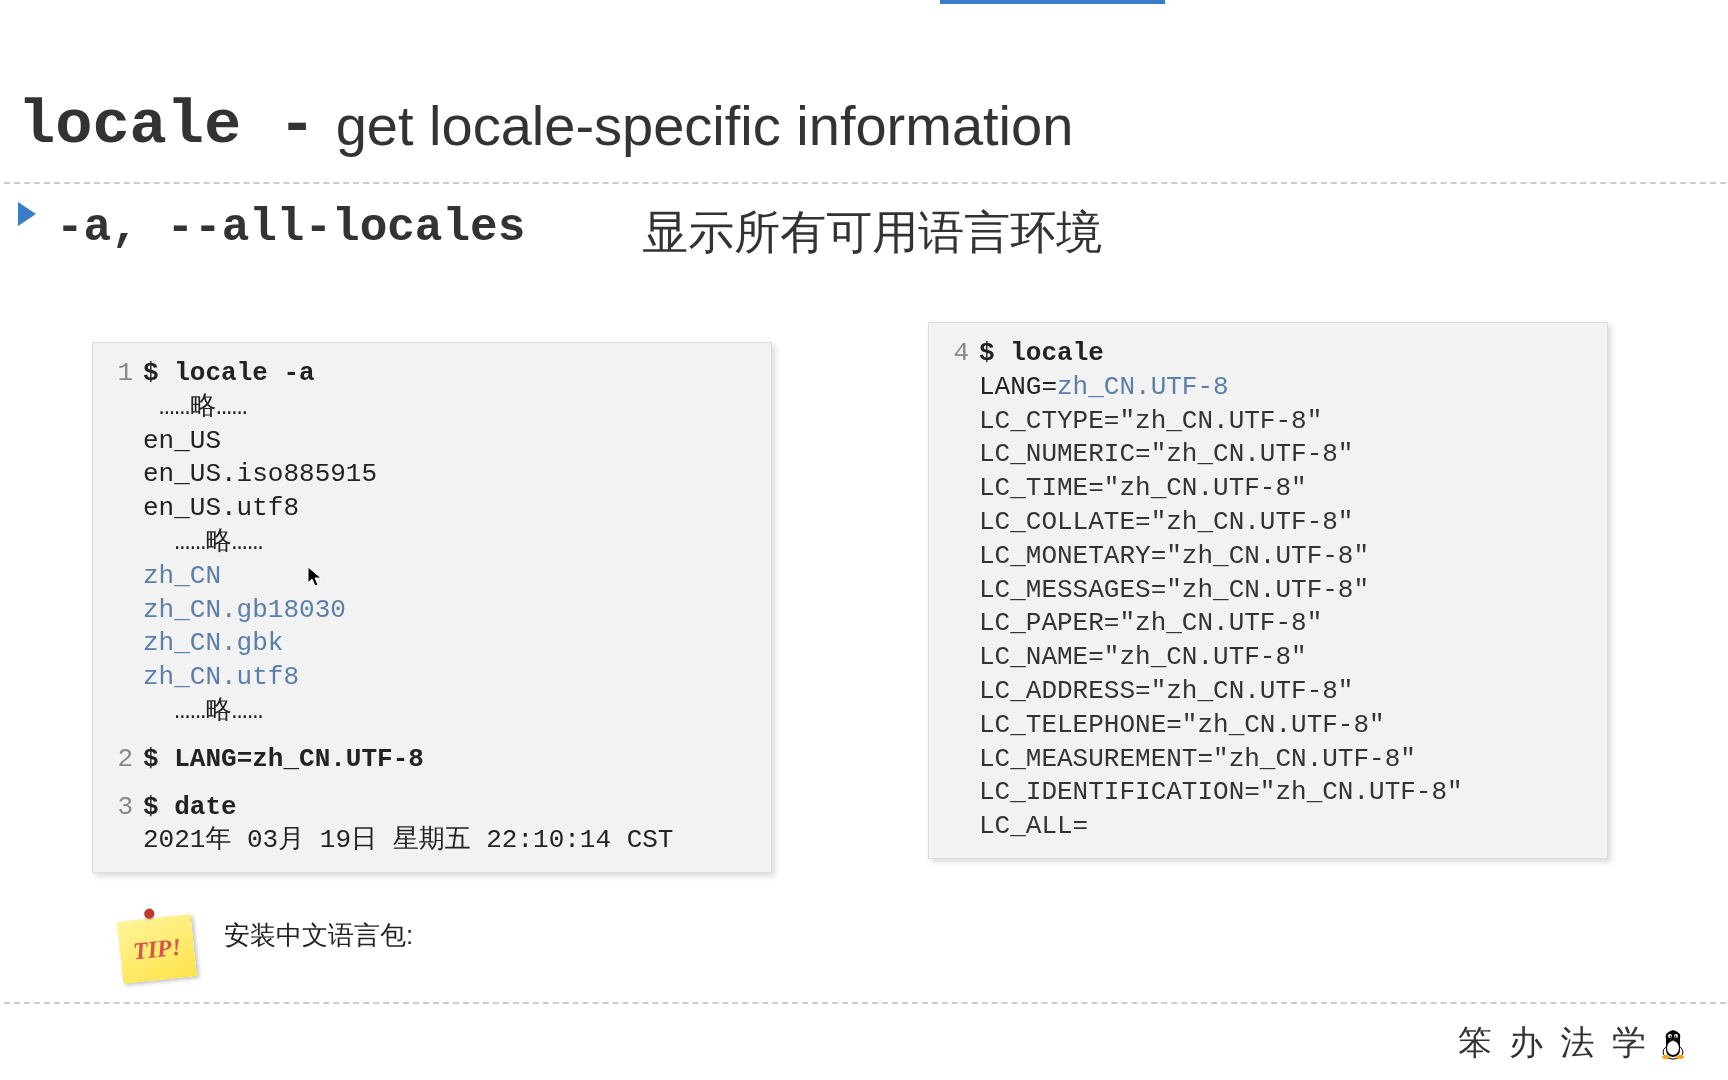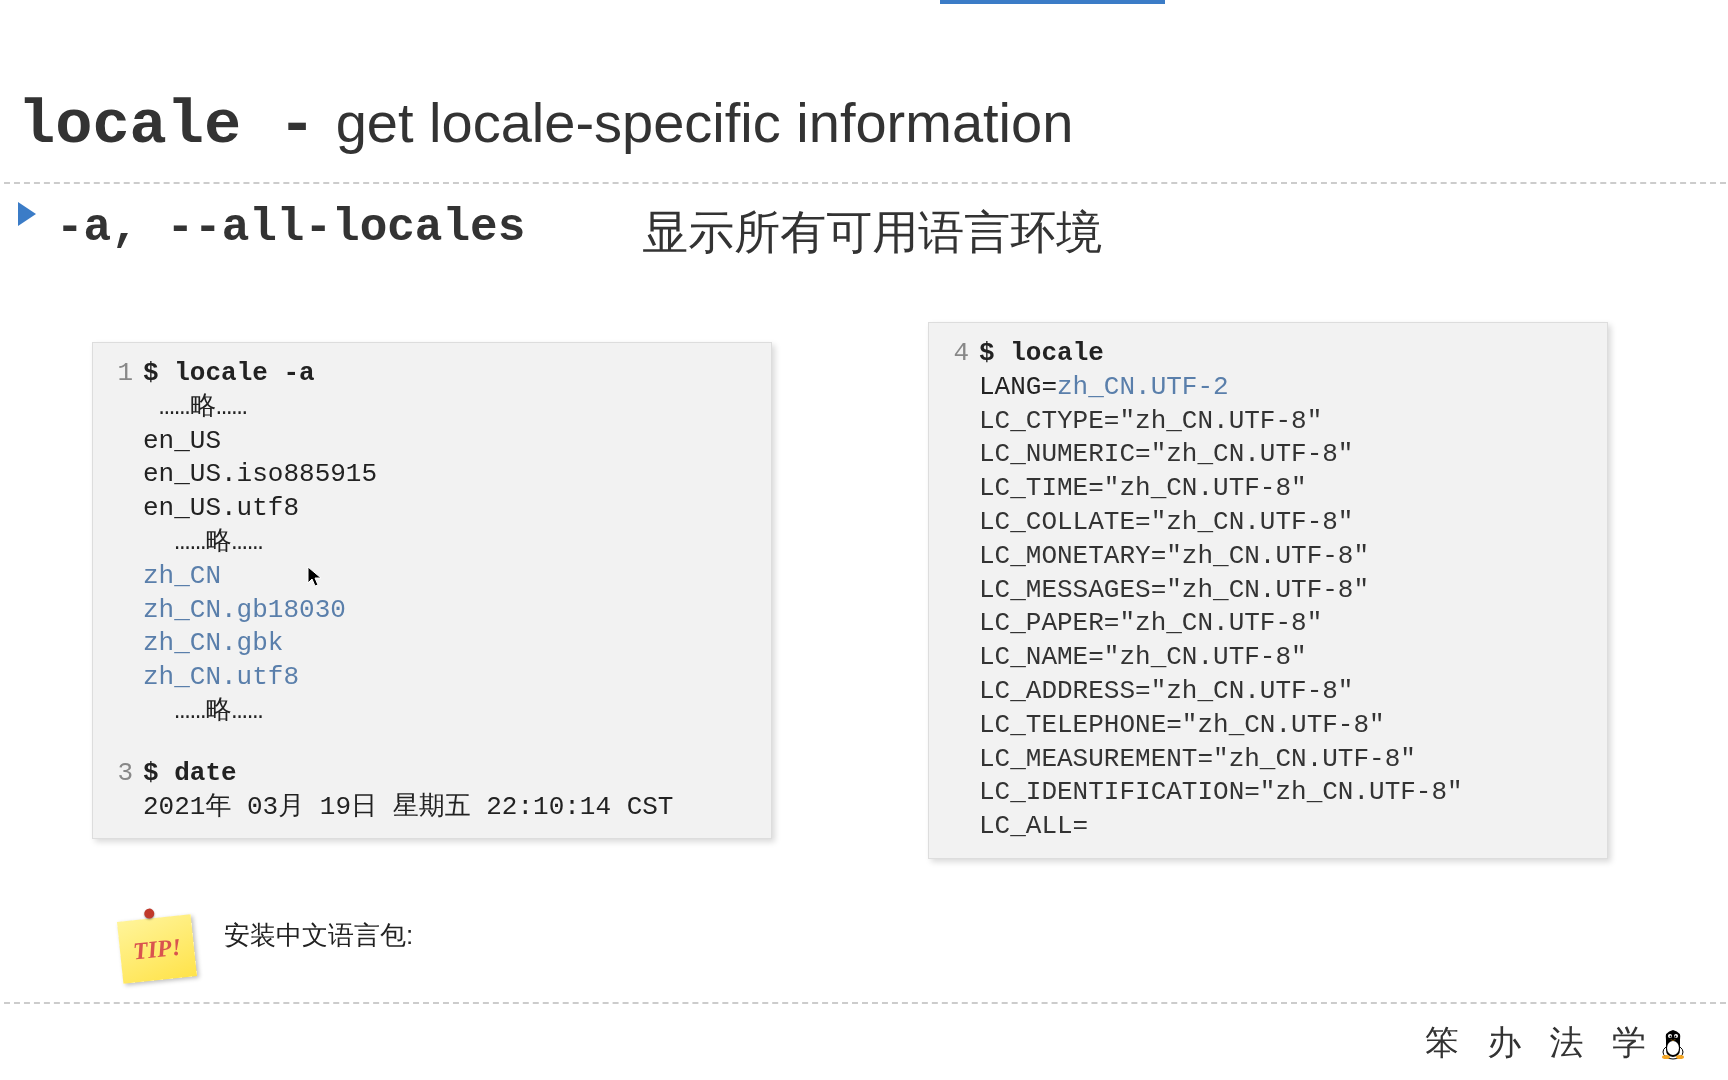--- a/index.html
+++ b/index.html
@@ -19,21 +19,21 @@
     left: 940px;
     width: 225px;
     height: 4px;
     background: #3b7cc7;
   }
   .title-row {
     position: absolute;
     top: 90px;
     left: 18px;
     display: flex;
-    align-items: flex-start;
+    align-items: center;
     gap: 20px;
   }
   .title-cmd {
     font-family: "Courier New", monospace;
     font-weight: bold;
     font-size: 62px;
     color: #333;
   }
   .title-desc {
     font-family: Liberation Sans, sans-serif;
@@ -144,21 +144,21 @@
 
   .footer-brand {
     position: absolute;
     bottom: 14px;
     right: 40px;
     display: flex;
     align-items: center;
     gap: 8px;
   }
   .brand-text {
-    font-family: Liberation Mono, monospace;
+    font-family: Liberation Sans, sans-serif;
     font-size: 34px;
     color: #333;
     letter-spacing: 4px;
   }
   .tux {
     width: 30px; height: 34px;
     position: relative;
   }
   .tux svg { width:100%; height:100%; }
   .cursor {
@@ -193,28 +193,29 @@
   <div class="code-line out-indent">en_US</div>
   <div class="code-line out-indent">en_US.iso885915</div>
   <div class="code-line out-indent">en_US.utf8</div>
   <div class="code-line ellipsis-line"> ……略……</div>
   <div class="code-line out-indent zh">zh_CN</div>
   <div class="code-line out-indent zh">zh_CN.gb18030</div>
   <div class="code-line out-indent zh">zh_CN.gbk</div>
   <div class="code-line out-indent zh">zh_CN.utf8</div>
   <div class="code-line ellipsis-line"> ……略……</div>
   <div class="code-line" style="height:14px"></div>
+  <div class="code-line"><span class="ln">2</span><span class="prompt">$ </span><span class="cmd">LANG=zh_CN.UTF-8</span></div>
   <div class="code-line" style="height:14px"></div>
   <div class="code-line"><span class="ln">3</span><span class="prompt">$ </span><span class="cmd">date</span></div>
   <div class="code-line out-indent">2021年 03月 19日 星期五 22:10:14 CST</div>
 </div>
 
 <div class="code-panel panel-right">
   <div class="code-line"><span class="ln">4</span><span class="prompt">$ </span><span class="cmd">locale</span></div>
-  <div class="code-line out-indent"><span>LANG=</span><span class="lang-val">zh_CN.UTF-2</span></div>
+  <div class="code-line out-indent"><span>LANG=</span><span class="lang-val">zh_CN.UTF-8</span></div>
   <div class="code-line out-indent lc-val">LC_CTYPE="zh_CN.UTF-8"</div>
   <div class="code-line out-indent lc-val">LC_NUMERIC="zh_CN.UTF-8"</div>
   <div class="code-line out-indent lc-val">LC_TIME="zh_CN.UTF-8"</div>
   <div class="code-line out-indent lc-val">LC_COLLATE="zh_CN.UTF-8"</div>
   <div class="code-line out-indent lc-val">LC_MONETARY="zh_CN.UTF-8"</div>
   <div class="code-line out-indent lc-val">LC_MESSAGES="zh_CN.UTF-8"</div>
   <div class="code-line out-indent lc-val">LC_PAPER="zh_CN.UTF-8"</div>
   <div class="code-line out-indent lc-val">LC_NAME="zh_CN.UTF-8"</div>
   <div class="code-line out-indent lc-val">LC_ADDRESS="zh_CN.UTF-8"</div>
   <div class="code-line out-indent lc-val">LC_TELEPHONE="zh_CN.UTF-8"</div>

